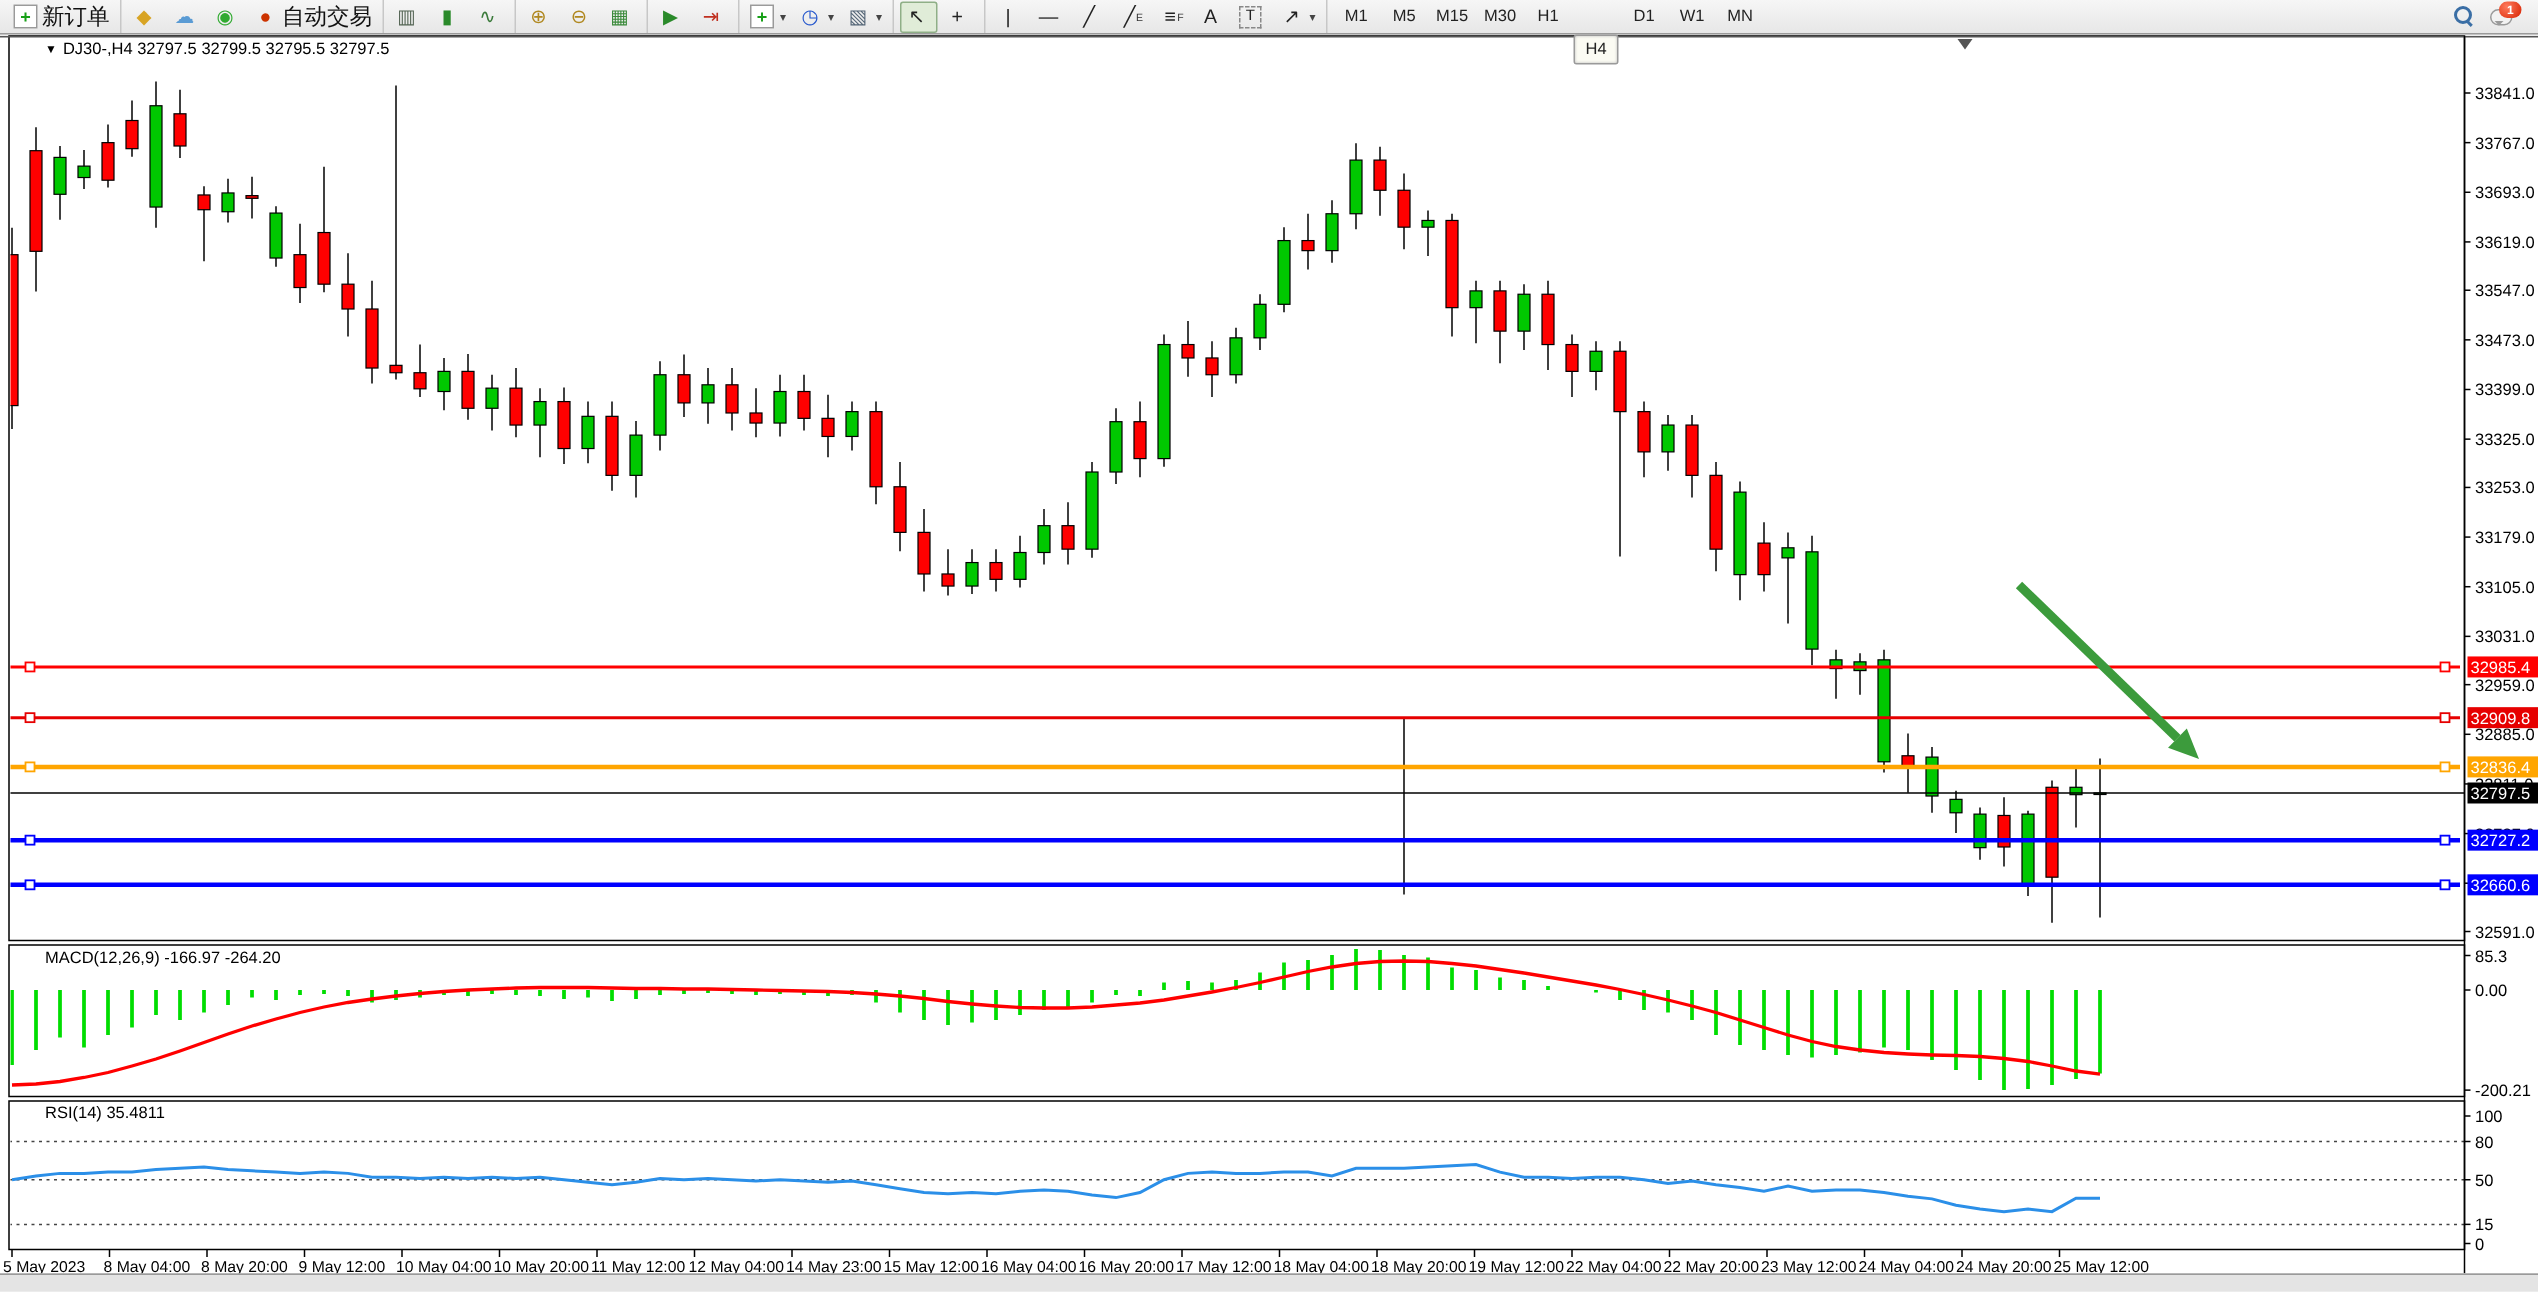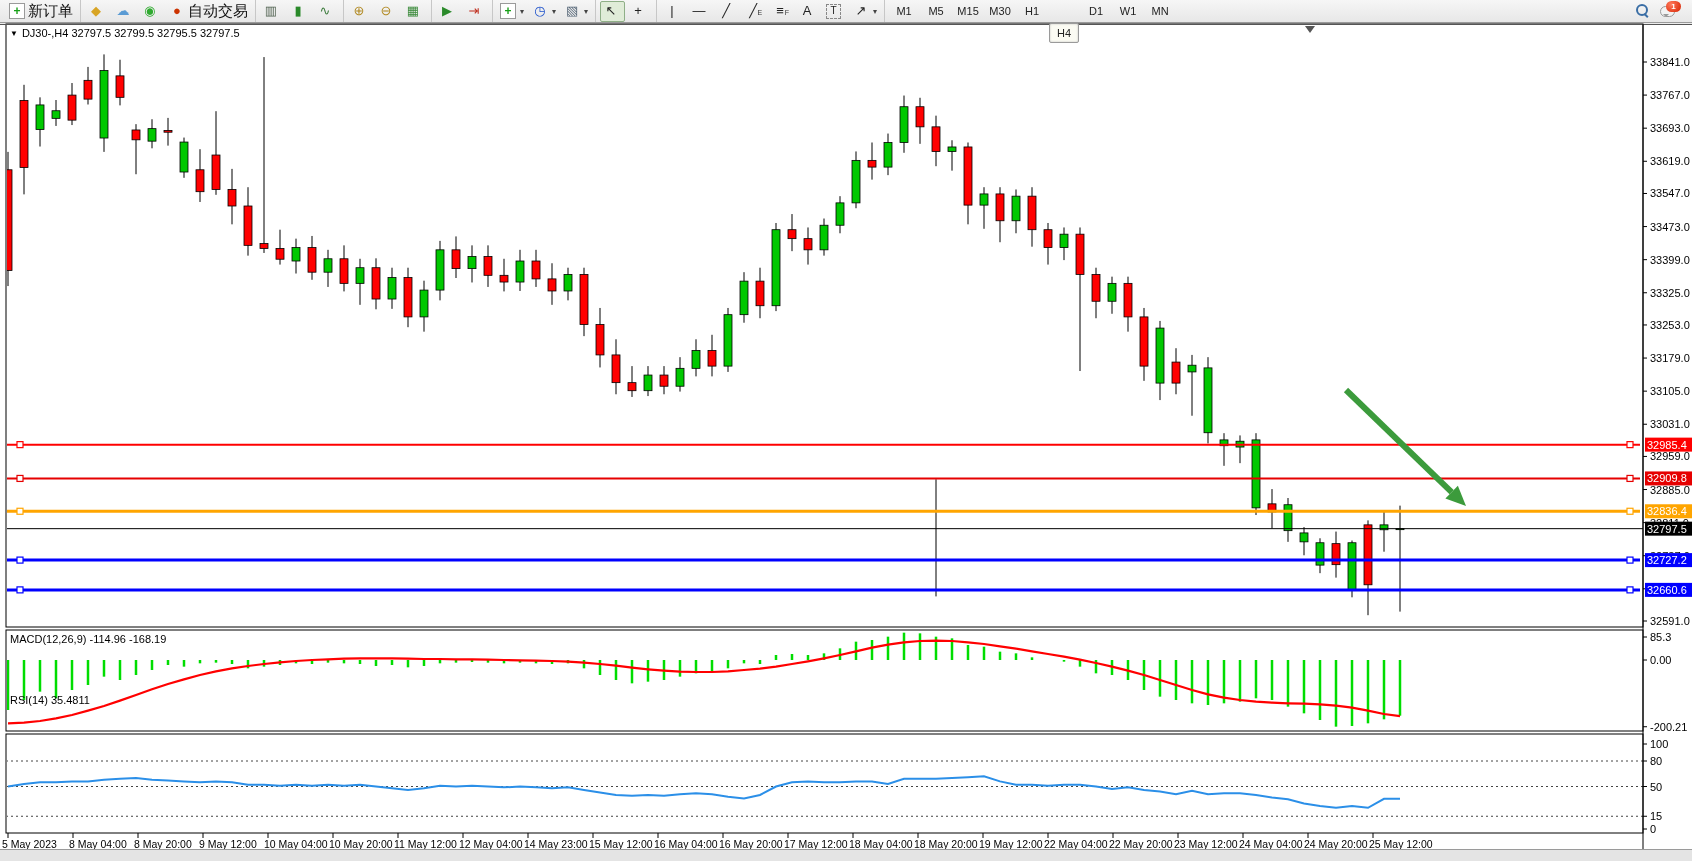--- a/index.html
+++ b/index.html
@@ -61,25 +61,25 @@
   }
   .chat-badge{
     position:absolute;right:-3px;top:-2px;min-width:11px;height:11px;border-radius:6px;
     background:radial-gradient(circle at 35% 30%,#ff7a5c,#d62200);color:#fff;font-size:8px;
     line-height:11px;text-align:center;padding:0 2px;font-weight:bold;
   }
   
   #chart-svg{position:absolute;left:0;top:0;z-index:1;}
   svg text{font-family:"Liberation Sans",sans-serif;}
   .pane-label{
-    position:absolute;z-index:3;font-size:11px;color:#000;white-space:nowrap;
+    position:absolute;z-index:3;font-size:11px;color:#000;white-space:nowrap;margin-left:20px;
   }
   #chart-header{left:10px;top:27px;}
   #macd-label{left:10px;top:633px;}
-  #rsi-label{left:10px;top:694px;}
+  #rsi-label{left:10px;top:736px;}
   .hdr-tri{font-size:8px;vertical-align:1px;margin-right:4px;color:#000;}
   .status-strip{
     position:absolute;left:0;top:849px;width:1692px;height:12px;
     background:#e4e4e4;border-top:1px solid #9a9a9a;z-index:4;
   }
 </style>
 </head>
 <body>
 
 <div class="toolbar" id="toolbar-root">
@@ -617,16 +617,16 @@
     <line x1="1308" y1="833" x2="1308" y2="838" stroke="#000" stroke-width="1"></line>
     <text x="1304" y="848" font-size="10.5" fill="#000">24 May 20:00</text>
     <line x1="1373" y1="833" x2="1373" y2="838" stroke="#000" stroke-width="1"></line>
     <text x="1369" y="848" font-size="10.5" fill="#000">25 May 12:00</text>
     <line x1="0" y1="849.5" x2="1692" y2="849.5" stroke="#9a9a9a" stroke-width="1"></line>
   </svg>
 
 <div class="pane-label" id="chart-header">
   <span class="hdr-tri">▼</span><span>DJ30-,H4  32797.5 32799.5 32795.5 32797.5</span>
 </div>
-<div class="pane-label" id="macd-label">MACD(12,26,9) -114.96 -168.19</div>
+<div class="pane-label" id="macd-label">MACD(12,26,9) -166.97 -264.20</div>
 <div class="pane-label" id="rsi-label">RSI(14) 35.4811</div>
 
 <div class="status-strip"></div>
 
 </body></html>

